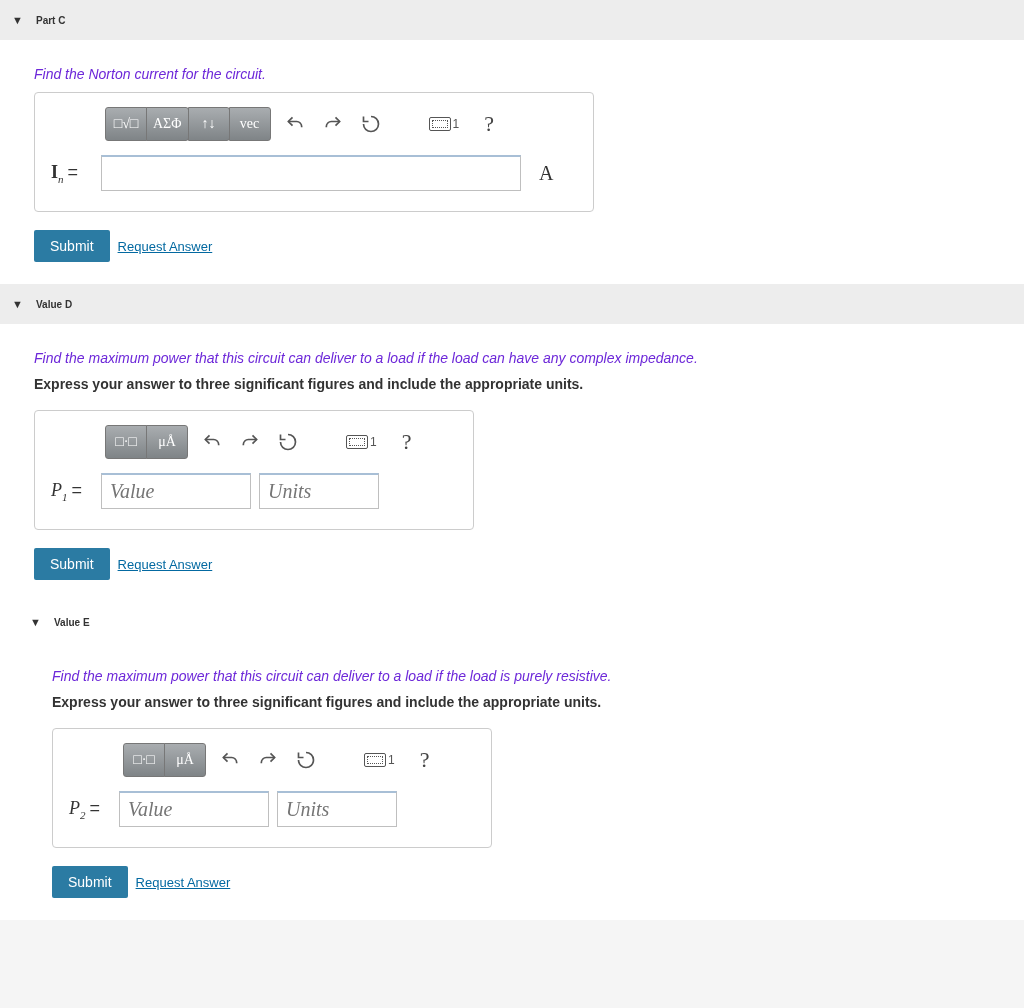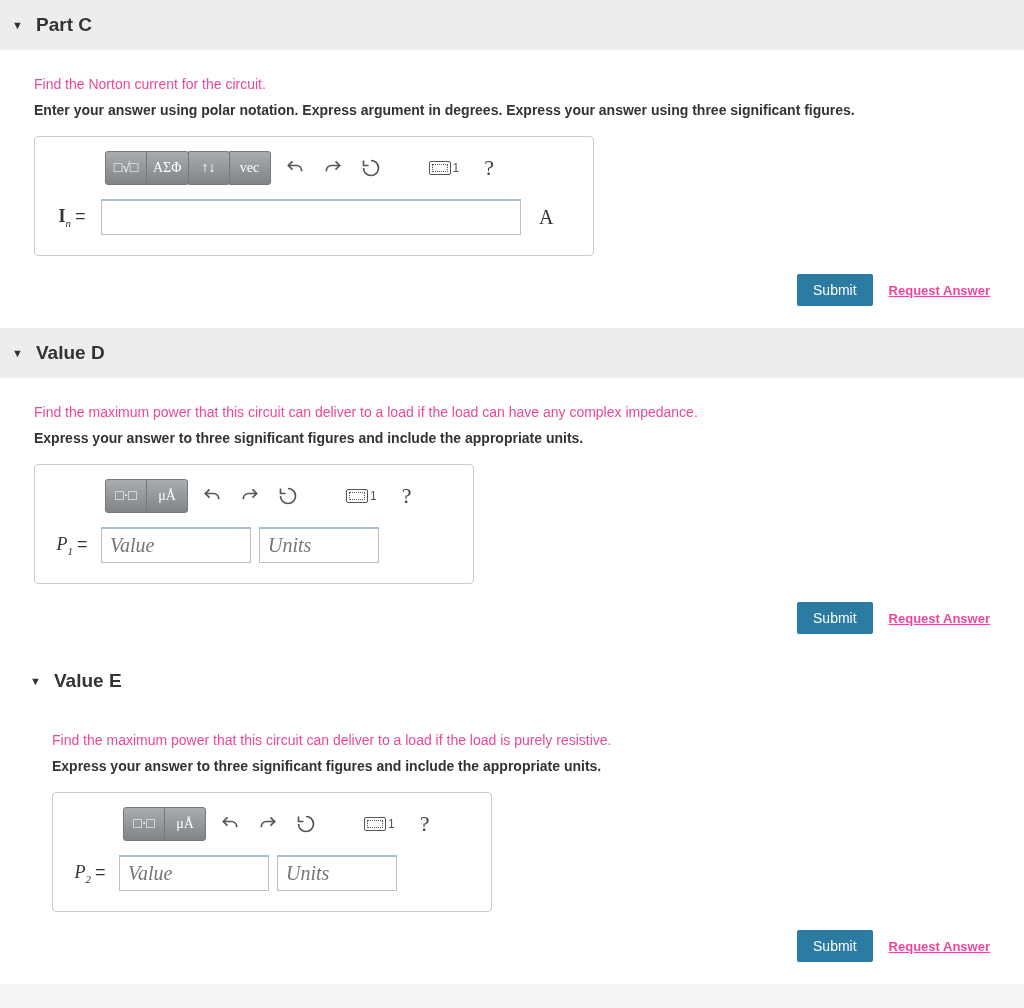--- a/index.html
+++ b/index.html
@@ -20,30 +20,31 @@
   }
   .part-header.white { background: #fff; }
   .caret {
     font-size: 11px;
     color: #333;
     width: 14px;
     user-select: none;
   }
   .part-title {
     font-weight: bold;
-    font-size: 19px;
+    font-size: 10px;
   }
   .part-body {
     background: #fff;
     padding: 18px 34px 22px 34px;
   }
   .question-text {
     margin: 8px 0 10px 0;
-    color: #ec4899;
+    color: #6d28d9;
     font-size: 14px;
+    font-style: italic;
   }
   .instruction {
     font-weight: bold;
     margin: 0 0 18px 0;
     font-size: 14px;
   }
   .answer-box {
     border: 1px solid #ccc;
     border-radius: 4px;
     padding: 14px 16px 20px 16px;
@@ -92,21 +93,21 @@
   .tb-plain svg { width: 20px; height: 20px; }
   .input-row {
     display: flex;
     align-items: center;
     gap: 8px;
   }
   .var-label {
     font-family: 'Times New Roman', serif;
     font-size: 18px;
     min-width: 42px;
-    text-align: center;
+    text-align: left;
   }
   .var-label sub { font-size: 11px; font-style: italic; }
   .var-label .eq { font-family: Arial; padding-left: 4px; }
   .text-input {
     border: 1px solid #bfbfbf;
     border-top: 2px solid #a8bfd6;
     height: 36px;
     padding: 4px 8px;
     font-size: 20px;
     font-family: 'Times New Roman', serif;
@@ -118,36 +119,35 @@
   .text-input.units { width: 120px; }
   .unit-suffix {
     font-family: 'Times New Roman', serif;
     font-size: 20px;
     padding-left: 10px;
   }
   .actions {
     margin-top: 18px;
     display: flex;
     align-items: center;
-    gap: 16px;
-    justify-content: flex-end;
+    gap: 8px;
   }
   .submit-btn {
     background: #2b7ba3;
     color: #fff;
     border: none;
     border-radius: 2px;
     padding: 8px 16px;
     font-size: 14px;
     cursor: pointer;
   }
   .request-link {
-    color: #ec4899;
+    color: #0369a1;
     text-decoration: underline;
-    font-weight: bold;
+    font-weight: normal;
     font-size: 13px;
     cursor: pointer;
   }
   .kbd-icon {
     border: 1px solid #555;
     border-radius: 2px;
     width: 22px;
     height: 14px;
     position: relative;
     display: inline-block;
@@ -164,21 +164,20 @@
 </style>
 </head>
 <body>
 
 <div class="part-header">
   <span class="caret">▼</span>
   <span class="part-title">Part C</span>
 </div>
 <div class="part-body">
   <p class="question-text">Find the Norton current for the circuit.</p>
-  <p class="instruction">Enter your answer using polar notation. Express argument in degrees. Express your answer using three significant figures.</p>
 
   <div class="answer-box wide">
     <div class="toolbar">
       <div class="tb-group">
         <div class="tb-btn">
             <span class="txt">□√□</span>
           </div>
         <div class="tb-btn">
             <span class="txt">ΑΣΦ</span>
           </div>

